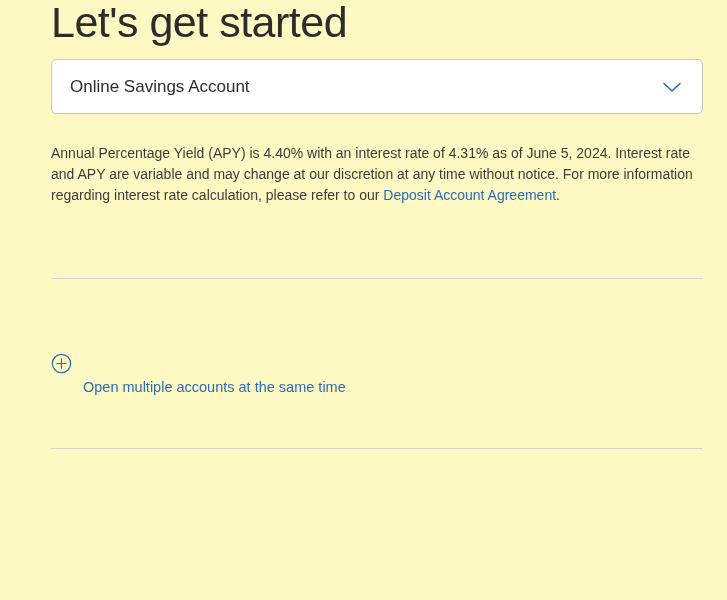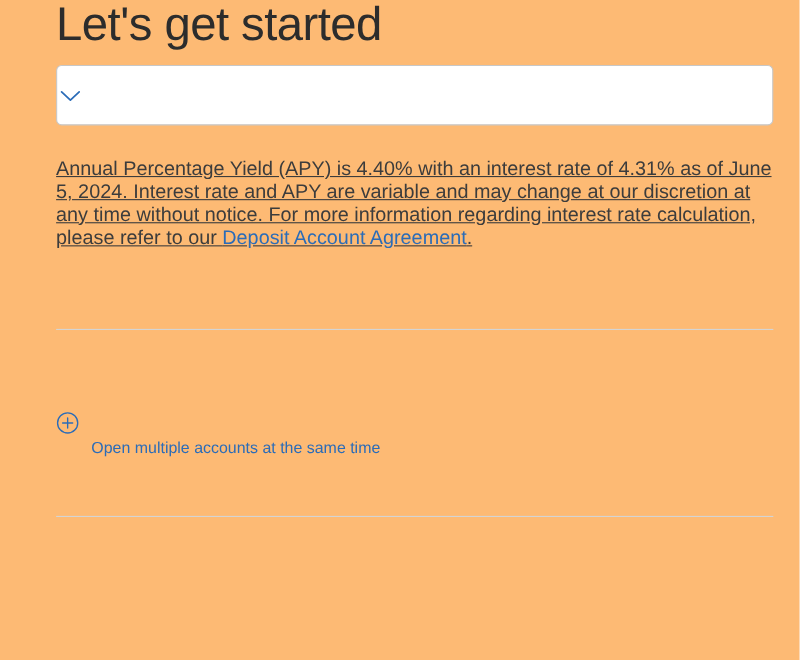--- a/index.html
+++ b/index.html
@@ -11,21 +11,21 @@
     background: #ffffff;
     font-family: "Liberation Sans", sans-serif;
     color: #333333;
     overflow: hidden;
   }
 
   .page {
     position: relative;
     width: 727px;
     height: 600px;
-    background: #fdba74;
+    background: #fef9c3;
   }
 
   .content {
     position: absolute;
     left: 51px;
     top: 0;
     width: 652px;
   }
 
   .page-title {
@@ -90,26 +90,25 @@
     display: block;
   }
 
   .helper {
     font-size: 14px;
     color: #3c3c3c;
     margin-top: 14px;
   }
 
   .disclosure {
-    font-size: 18px;
+    font-size: 14px;
     line-height: 21px;
     color: #3c3c3c;
     margin-top: 29px;
     width: 652px;
-    text-decoration: underline;
   }
 
   .divider {
     border: 0;
     border-top: 1px solid #d4d4d4;
     margin: 0;
     width: 652px;
   }
 
   .divider-1 { margin-top: 72px; }
@@ -141,20 +140,21 @@
 <body>
 
 <div class="page">
   <div class="content">
 
     <h1 class="page-title">Let's get started</h1>
 
 
 
     <div class="select-wrap">
+      <div class="select-value">Online Savings Account</div>
       <svg class="chevron" viewBox="0 0 24 24">
         <path d="M4 8.5 L12 16 L20 8.5" fill="none" stroke="#2b6cb8" stroke-width="1.6" stroke-linecap="round" stroke-linejoin="round"></path>
       </svg>
     </div>
 
 
     <div class="disclosure">
       <span>Annual Percentage Yield (APY) is 4.40% with an interest rate of 4.31% as of June 5, 2024. Interest rate and APY are variable and may change at our discretion at any time without notice. For more information regarding interest rate calculation, please refer to our </span><a class="link" href="#">Deposit Account Agreement</a><span>.</span>
     </div>
 

